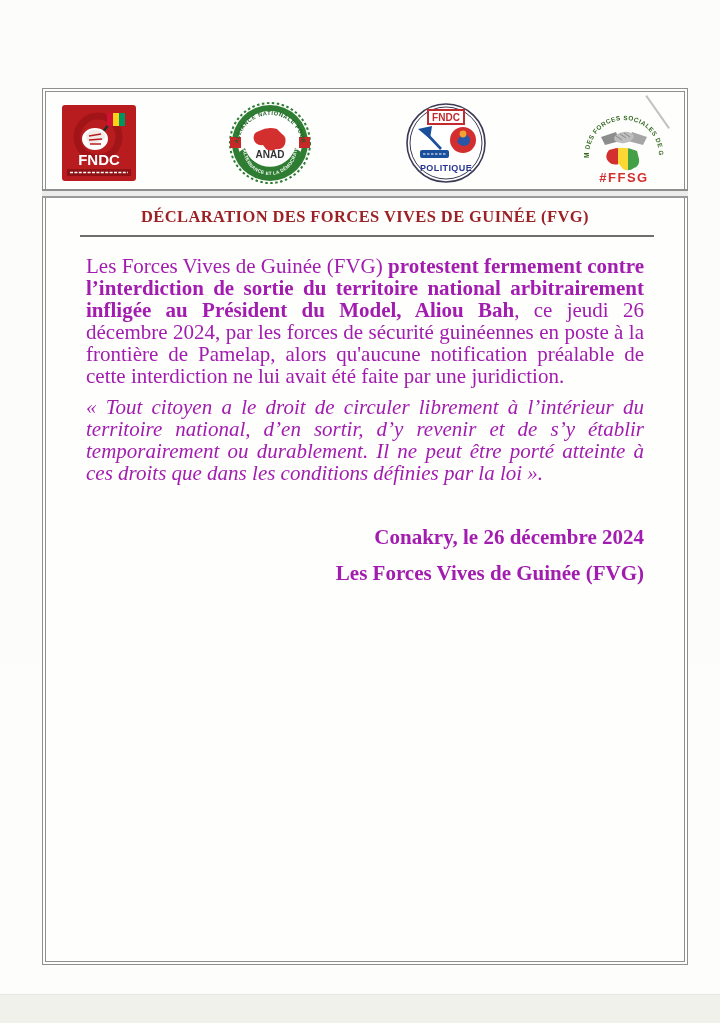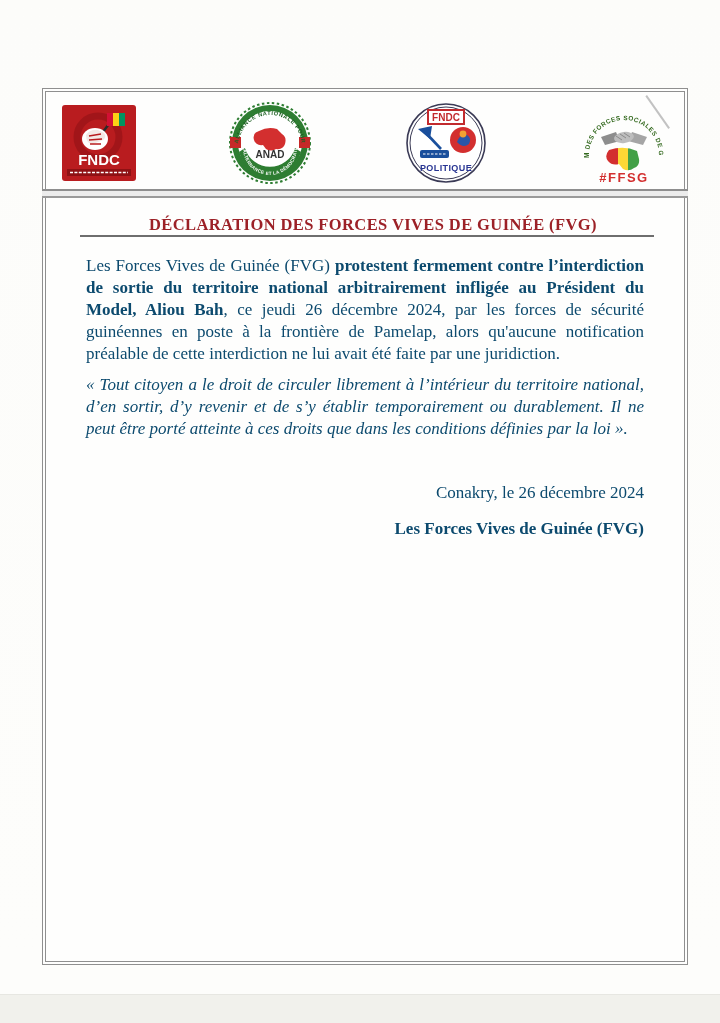--- a/index.html
+++ b/index.html
@@ -23,31 +23,31 @@
     display:flex;justify-content:space-between;align-items:center;
   }
   .logo-box{display:flex;align-items:center;justify-content:center;background:transparent;text-decoration:underline;}
   .rule-band{
     position:absolute;top:97px;left:-4px;right:-4px;height:5px;
     border-top:2px solid #8e8e8e;border-bottom:2px solid #9a9a9a;background:#ececec;
   }
   .doc-title{
     position:absolute;top:115px;left:0;width:100%;
     text-align:center;font-weight:bold;font-size:16.5px;letter-spacing:0.4px;
-    color:#9c2127;margin:8px;
+    color:#9c2127;margin:0;
   }
   .title-rule{position:absolute;top:143px;left:34px;right:30px;height:0;border-top:2px solid #6e6e6e;}
   .content{
     position:absolute;top:163px;left:40px;right:40px;
-    font-size:17px;line-height:22px;color:#0c4a6e;text-align:justify;
+    font-size:21px;line-height:22px;color:#a21caf;text-align:justify;
   }
   .content p{margin:0 0 9px 0;}
   .p-quote{font-weight:normal;font-style:italic;}
   .p-bold{font-weight:bold;}
-  .dateline{margin-top:42px;text-align:right;font-weight:normal;}
+  .dateline{margin-top:42px;text-align:right;font-weight:bold;}
   .signature{margin-top:14px;text-align:right;font-weight:bold;}
   svg text{font-family:"Liberation Sans","DejaVu Sans",sans-serif;}
 </style>
 </head>
 <body>
 
 <div class="photo-bg"></div>
 <div class="bottom-strip"></div>
 
 <div class="doc">

